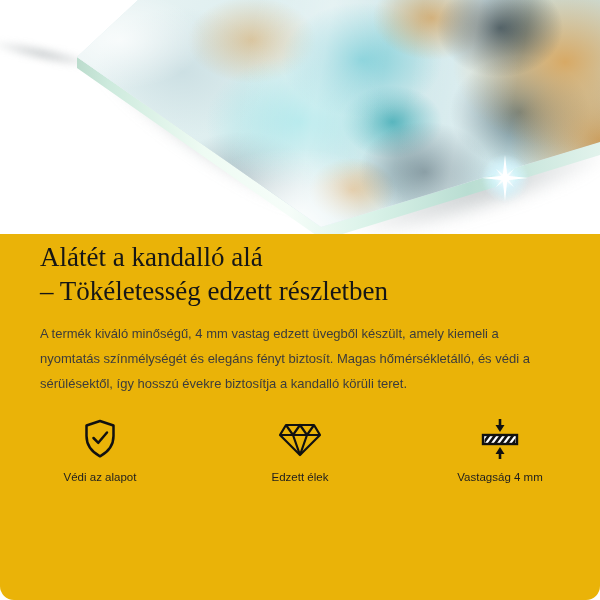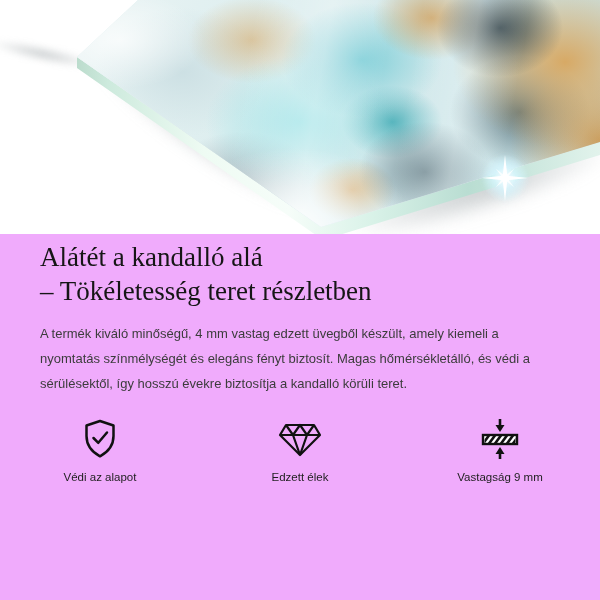--- a/index.html
+++ b/index.html
@@ -1,19 +1,19 @@
 <!DOCTYPE html>
 <html lang="hu"><head>
 <meta charset="utf-8">
 <style>
   * { margin:0; padding:0; box-sizing:border-box; }
   html,body { width:600px; height:600px; overflow:hidden; background:#fff;
               font-family:"Liberation Sans", sans-serif; }
 
-  .page { width:600px; height:600px; background:#f0abfc; position:relative; }
+  .page { width:600px; height:600px; background:#eab308; position:relative;border-radius:14px; }
 
   
   .hero { position:relative; width:600px; height:234px; overflow:hidden; background:#fff; }
 
   .shadow { position:absolute; pointer-events:none; }
   .shadow-left  { left:55px;  top:100px; width:300px; height:60px;
                   background:radial-gradient(ellipse at center, rgba(120,132,136,.55), rgba(120,132,136,0) 65%);
                   transform:rotate(35deg); filter:blur(7px); }
   .shadow-right { left:330px; top:165px; width:300px; height:52px;
                   background:radial-gradient(ellipse at center, rgba(130,140,144,.45), rgba(130,140,144,0) 65%);
@@ -94,21 +94,21 @@
     <div class="sparkle">
       <svg viewBox="0 0 54 54">
         <path d="M27 4 L29.3 24.7 L50 27 L29.3 29.3 L27 50 L24.7 29.3 L4 27 L24.7 24.7 Z" fill="#ffffff"></path>
         <path d="M27 14 L28.4 25.6 L40 27 L28.4 28.4 L27 40 L25.6 28.4 L14 27 L25.6 25.6 Z" fill="#ffffff" opacity="0.8" transform="rotate(45 27 27)"></path>
       </svg>
     </div>
   </div>
 
   <h1 class="title">
     <span>Alátét a kandalló alá</span>
-    <span>– Tökéletesség teret részletben</span>
+    <span>– Tökéletesség edzett részletben</span>
   </h1>
 
   <p class="desc">A termék kiváló minőségű, 4 mm vastag edzett üvegből készült, amely kiemeli a nyomtatás színmélységét és elegáns fényt biztosít. Magas hőmérsékletálló, és védi a sérülésektől, így hosszú évekre biztosítja a kandalló körüli teret.</p>
 
   <div class="features">
 
 
 
     <div class="feature">
       <div class="icon">
@@ -150,17 +150,17 @@
             <line x1="20" y1="28" x2="28" y2="17"></line>
             <line x1="26" y1="28" x2="34" y2="17"></line>
             <line x1="32" y1="28" x2="40" y2="17"></line>
           </g>
           <line x1="20" y1="2" x2="20" y2="9" stroke="#111" stroke-width="2.6"></line>
           <polygon points="15.5,8 24.5,8 20,15" fill="#111"></polygon>
           <line x1="20" y1="42" x2="20" y2="36" stroke="#111" stroke-width="2.6"></line>
           <polygon points="15.5,37 24.5,37 20,30" fill="#111"></polygon>
         </svg>
       </div>
-      <div class="flabel">Vastagság 9 mm</div>
+      <div class="flabel">Vastagság 4 mm</div>
     </div>
 
   </div>
 </div>
 
 </body></html>

